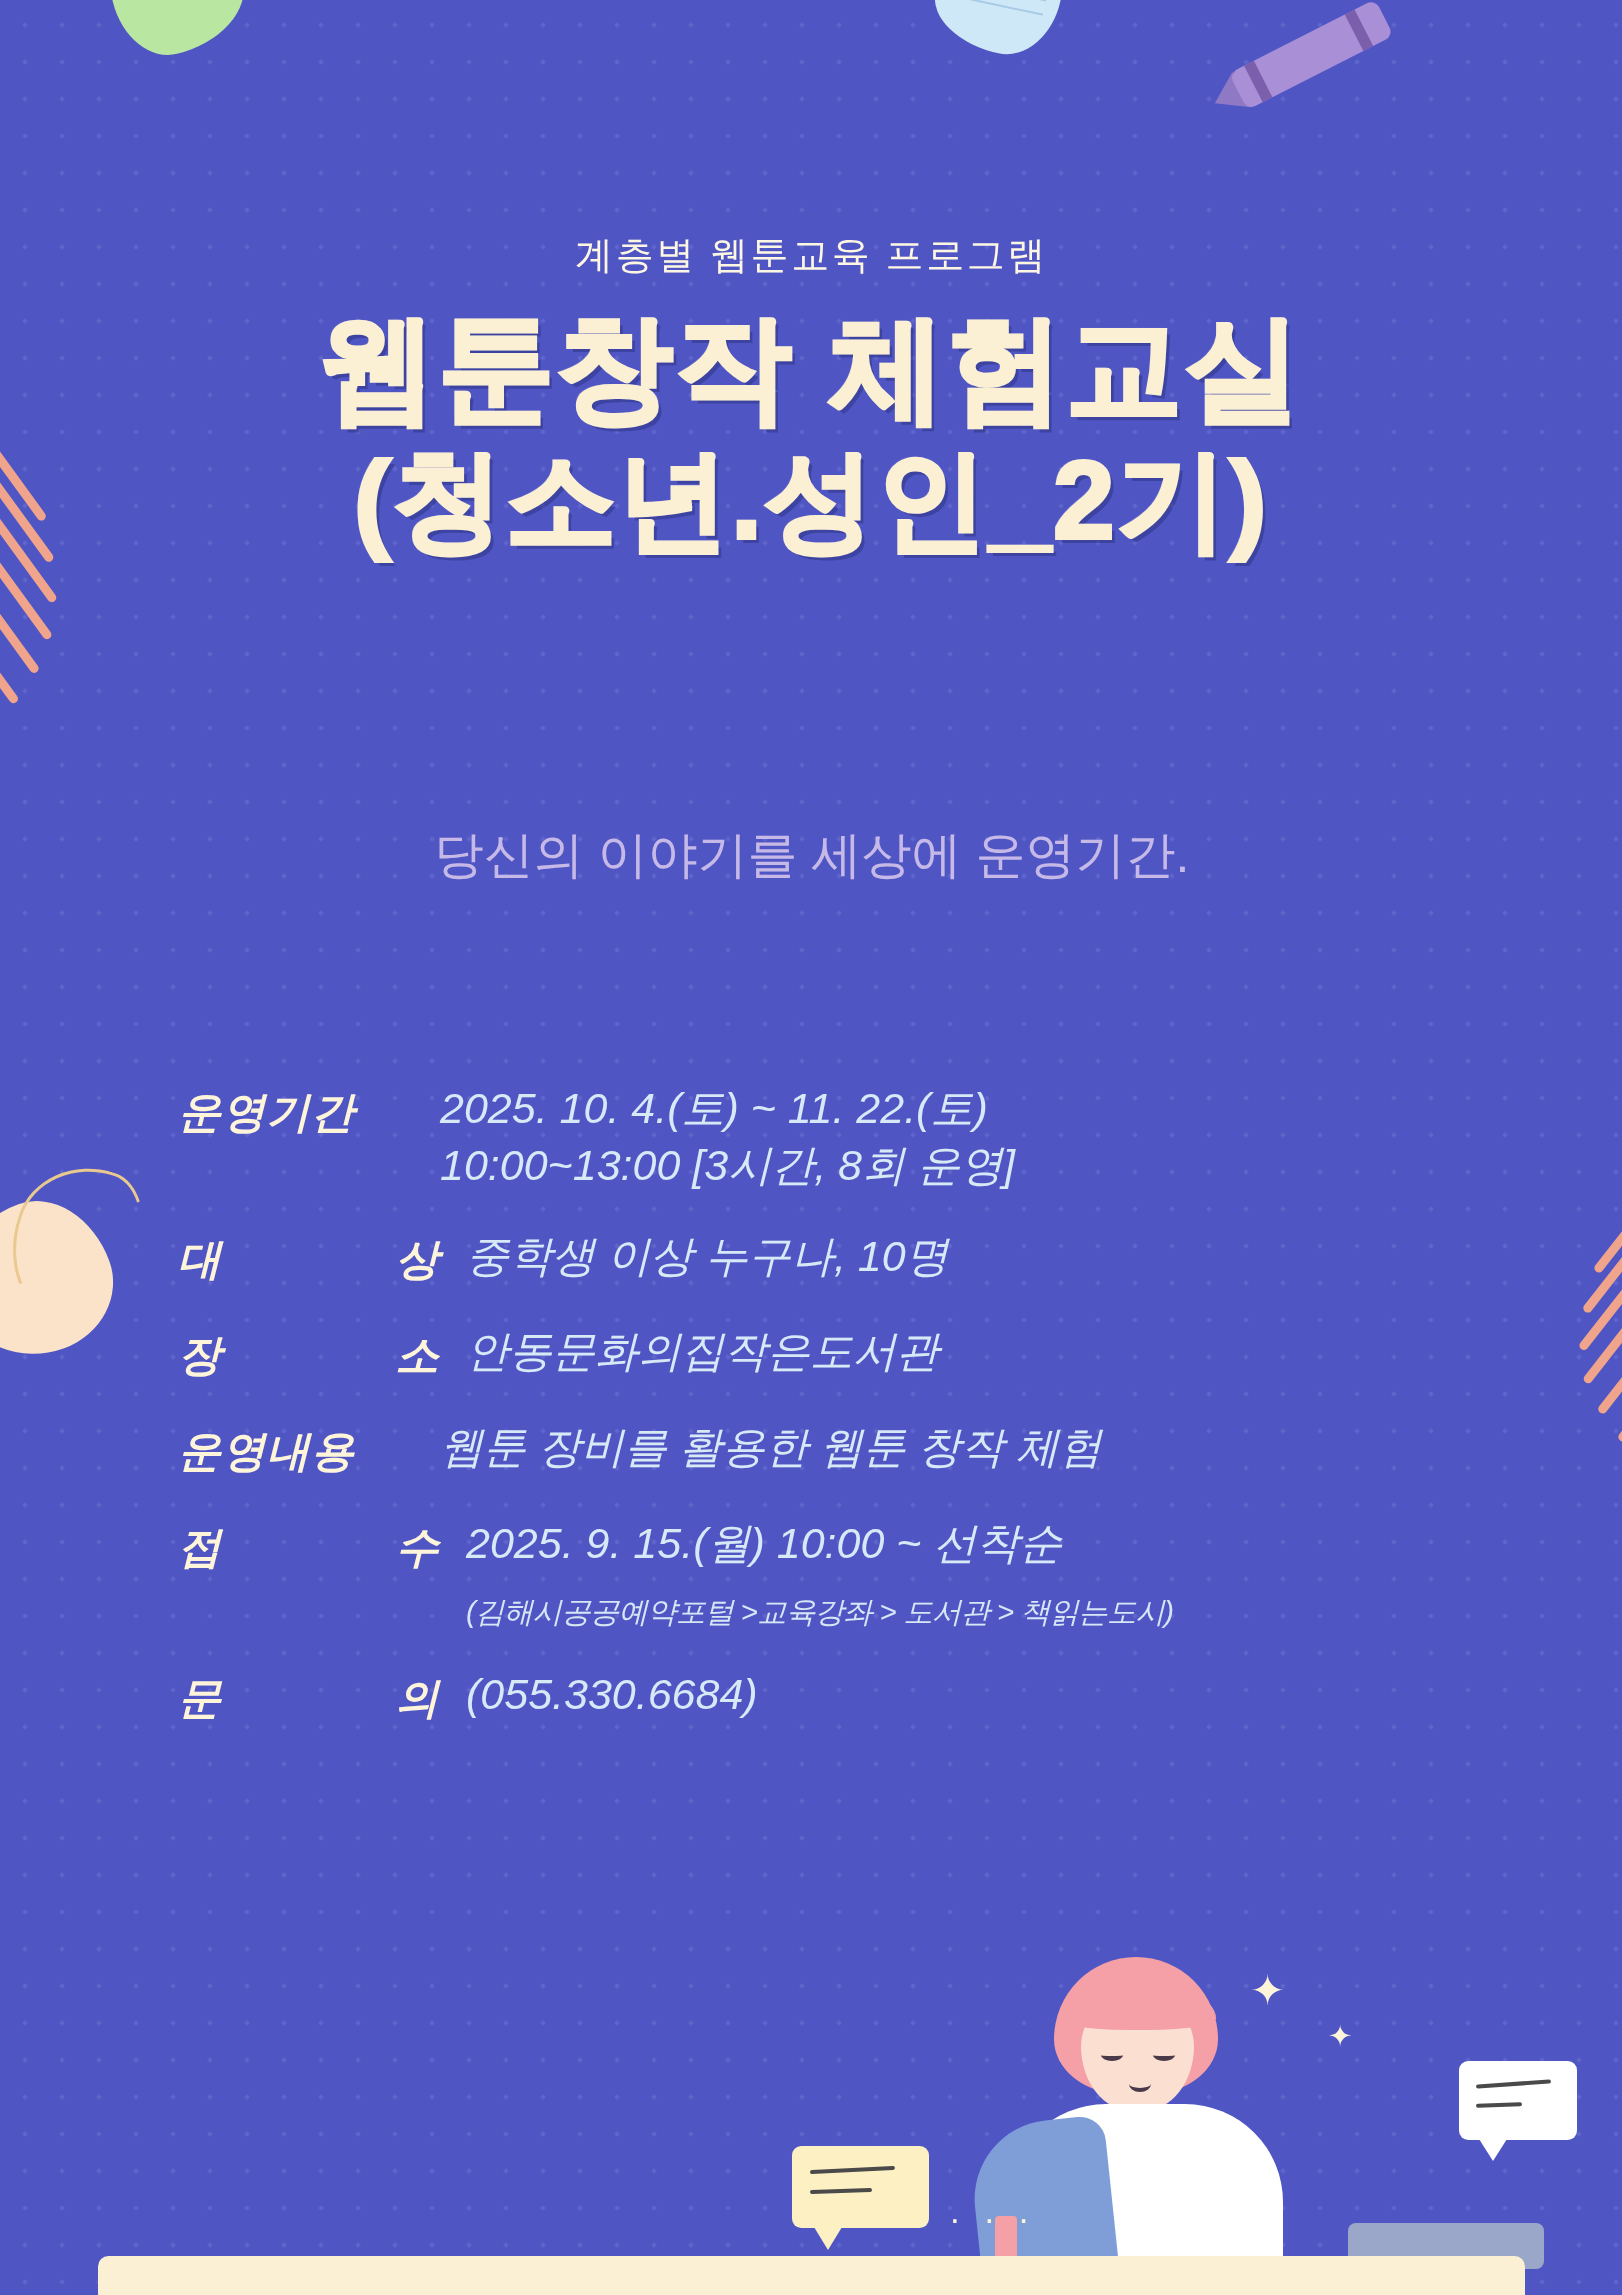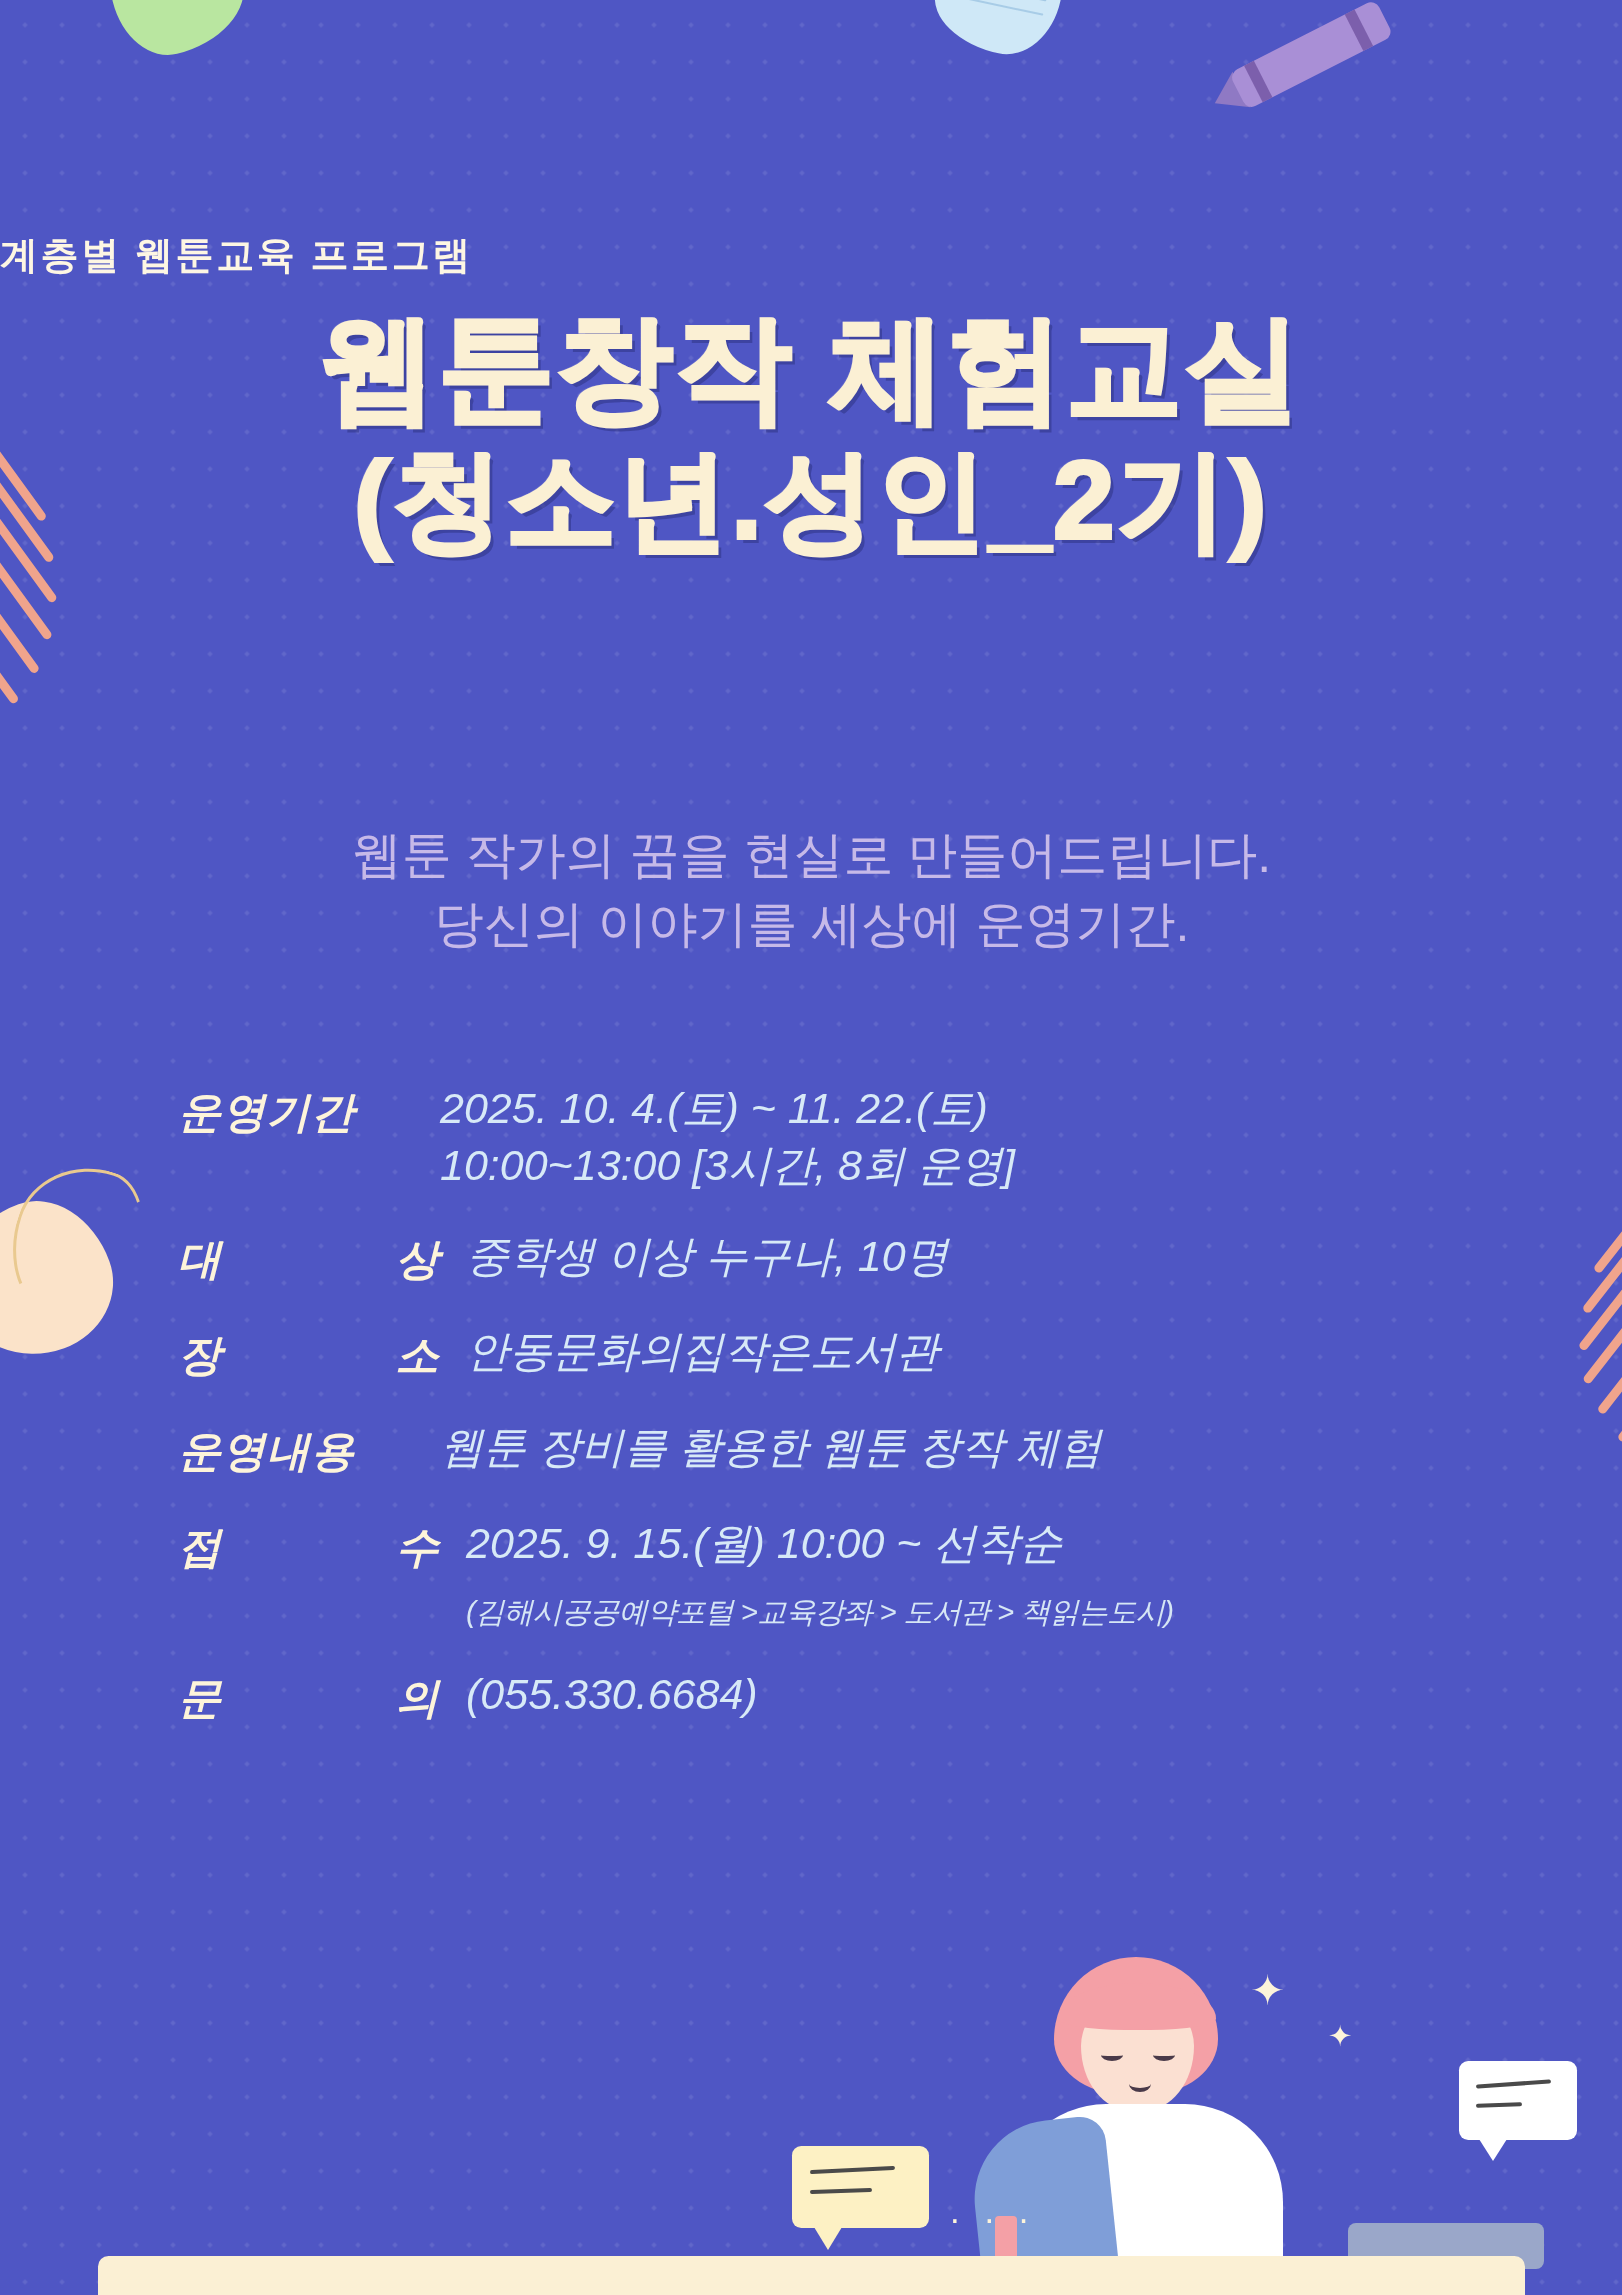--- a/index.html
+++ b/index.html
@@ -111,23 +111,24 @@
     border: 3.3px solid #e9c98f;
     border-radius: 60% 40% 50% 50% / 45% 55% 45% 55%;
     border-color: #e9c98f transparent transparent #e9c98f;
     transform: rotate(18deg);
   }
 
   
   .kicker {
     position: absolute;
     top: 230px; left: 0; right: 0;
+    text-align: center;
     color: #fdf6e3;
     font-size: 38px;
-    font-weight: 700;
+    font-weight: 400;
     letter-spacing: 2.6px;
   }
 
   .title-wrap {
     position: absolute;
     top: 308px; left: 0; right: 0;
     text-align: center;
   }
   .title-1, .title-2 {
     color: #fbf0d4;
@@ -360,21 +361,20 @@
   <div class="deco blob-cream-ring"></div>
 
   <div class="kicker">계층별 웹툰교육 프로그램</div>
 
   <div class="title-wrap">
     <div class="title-1">웹툰창작 체험교실</div>
     <div class="title-2">(청소년.성인_2기)</div>
   </div>
 
   <div class="tagline">
-    <span>웹툰 작가의 꿈을 현실로 만들어드립니다.</span>
     <span>당신의 이야기를 세상에 운영기간.</span>
   </div>
 
   <div class="info">
 
     <div class="row">
       <div class="label block">운영기간</div>
       <div class="value">
         <span>2025. 10. 4.(토) ~ 11. 22.(토)</span>
         <span class="line2">10:00~13:00 [3시간, 8회 운영]</span>

